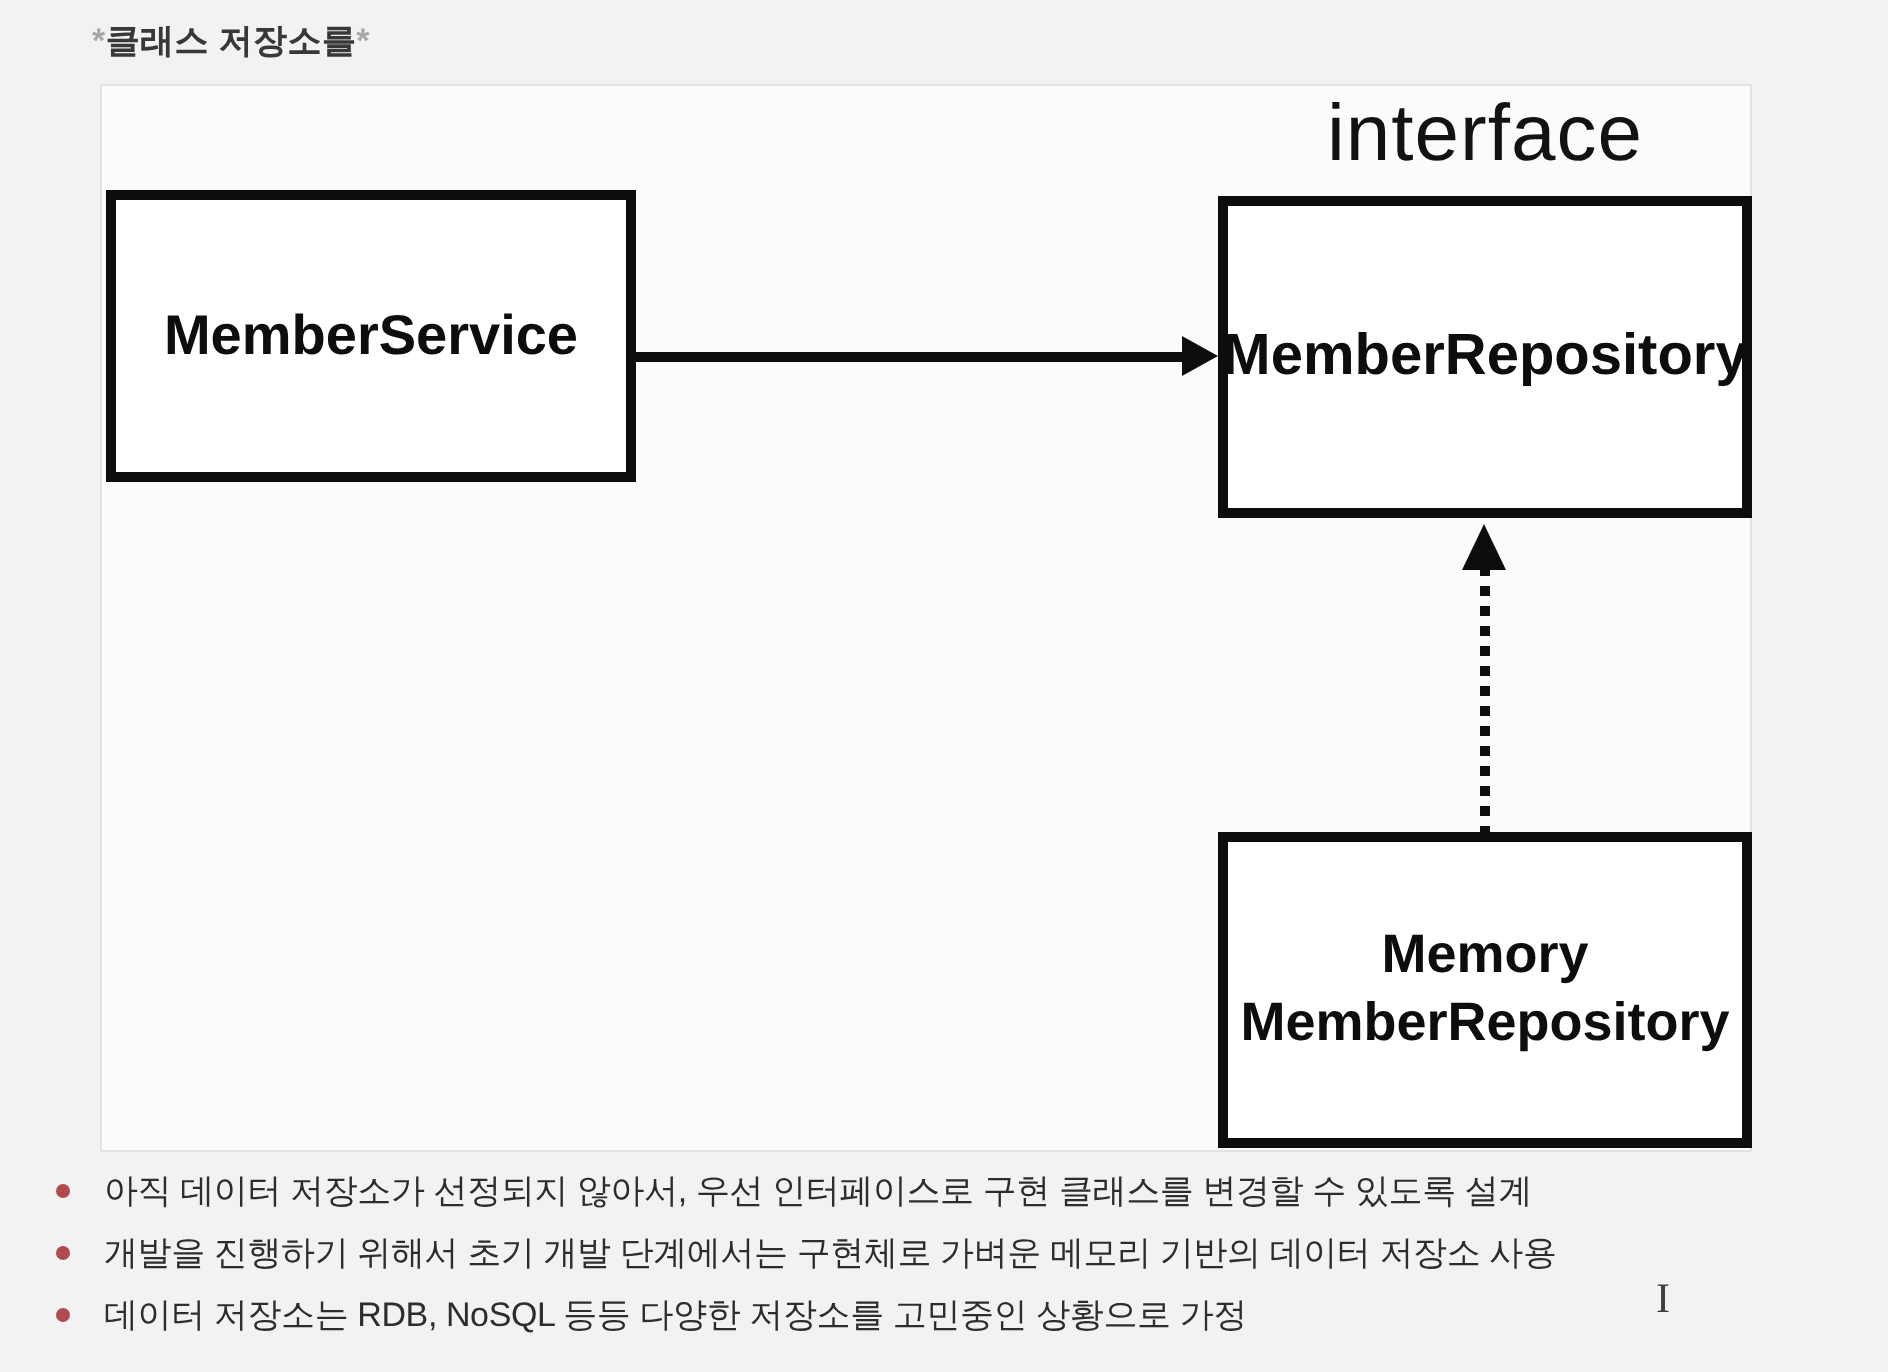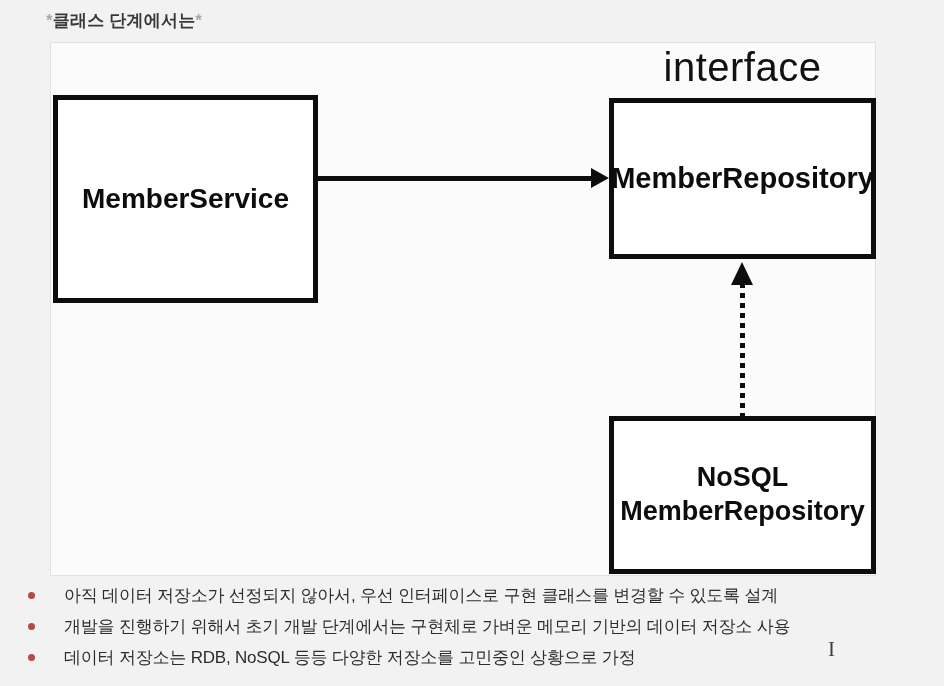--- a/index.html
+++ b/index.html
@@ -45,21 +45,21 @@
     border: 5px solid #0d0d0d;
     display: flex;
     align-items: center;
     justify-content: center;
     text-align: center;
     color: #0d0d0d;
     font-weight: 700;
   }
   .box-member-service {
     left: 2px; top: 52px;
-    width: 265px; height: 208px;
+    width: 265px; height: 146px;
     font-size: 28px;
   }
   .box-member-repository {
     left: 558px; top: 55px;
     width: 267px; height: 161px;
     font-size: 29px;
   }
   .box-memory-member-repository {
     left: 558px; top: 373px;
     width: 267px; height: 158px;
@@ -97,21 +97,20 @@
   }
   .notes-list {
     position: absolute;
     left: 28px; top: 580px;
     list-style: none;
   }
   .note-item {
     display: flex;
     align-items: center;
     height: 31px;
-    gap: 12px;
   }
   .bullet-icon {
     width: 7px; height: 7px;
     border-radius: 50%;
     background: #b04a4f;
     flex: 0 0 auto;
     margin-right: 17px;
   }
   .note-text {
     font-size: 17px;
@@ -125,38 +124,38 @@
     font-family: "Liberation Serif", "DejaVu Serif", serif;
     font-size: 21px;
     color: #3f3f3f;
     user-select: none;
   }
 </style>
 </head>
 <body>
 
 <div class="page-title">
-  <span class="asterisk">*</span><span>클래스 단계에서는</span><span class="asterisk">*</span>
+  <span class="asterisk">*</span><span>클래스 저장소를</span><span class="asterisk">*</span>
 </div>
 
 <div class="diagram-canvas">
 
   <div class="interface-label">interface</div>
 
   <div class="class-box box-member-service">
     <span>MemberService</span>
   </div>
 
   <div class="class-box box-member-repository">
     <span>MemberRepository</span>
   </div>
 
   <div class="class-box box-memory-member-repository">
     <span>
-      <span>NoSQL</span><br>
+      <span>Memory</span><br>
       <span>MemberRepository</span>
     </span>
   </div>
 
   <div class="solid-arrow-shaft"></div>
   <div class="solid-arrow-head"></div>
 
   <div class="dotted-arrow-shaft"></div>
   <div class="dotted-arrow-head"></div>
 

